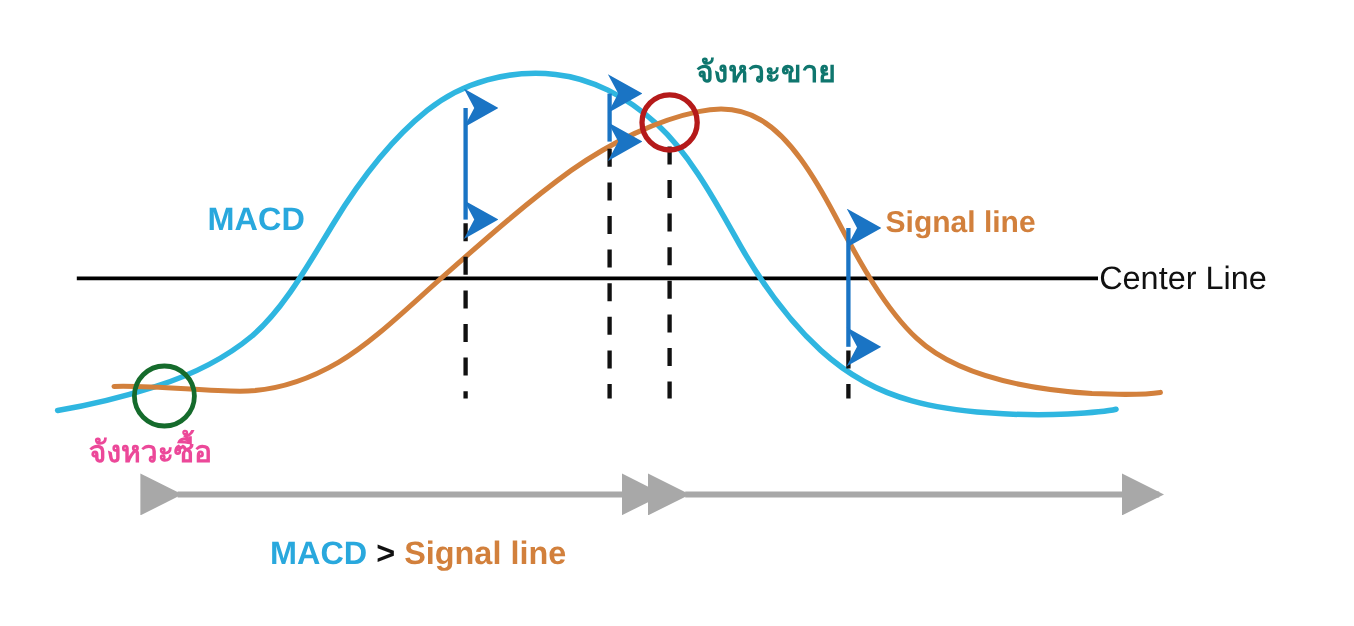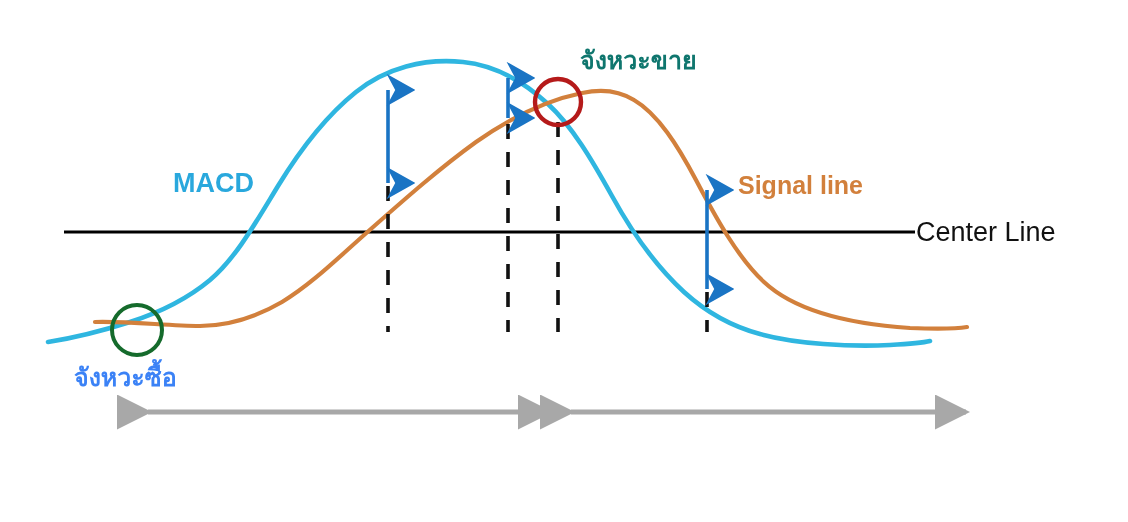--- a/index.html
+++ b/index.html
@@ -38,21 +38,21 @@
     color: #d2803c;
     font-size: 25px;
     font-weight: 700;
   }
   .lbl-center {
     color: #111111;
     font-size: 27px;
     font-weight: 400;
   }
   .lbl-buy {
-    color: #3b82f6;
+    color: #ec4899;
     font-size: 25px;
     font-weight: 700;
   }
   .lbl-sell {
     color: #0f766e;
     font-size: 25px;
     font-weight: 700;
   }
   .cmp {
     font-size: 27px;
@@ -131,15 +131,20 @@
   <div class="lbl lbl-macd" style="left:173px; top:170px;">MACD</div>
 
   <div class="lbl lbl-signal" style="left:738px; top:173px;">Signal line</div>
 
   <div class="lbl lbl-center" style="left:916px; top:219px;">Center Line</div>
 
   <div class="lbl lbl-buy" style="left:74px; top:365px;">จังหวะซื้อ</div>
 
   <div class="lbl lbl-sell" style="left:580px; top:48px;">จังหวะขาย</div>
 
+  <div class="lbl cmp" style="left:225px; top:448px;">
+    <span class="macd-part">MACD</span>
+    <span class="op-part">&gt;</span>
+    <span class="signal-part">Signal line</span>
+  </div>
 
 
 </div>
 
 </body></html>

